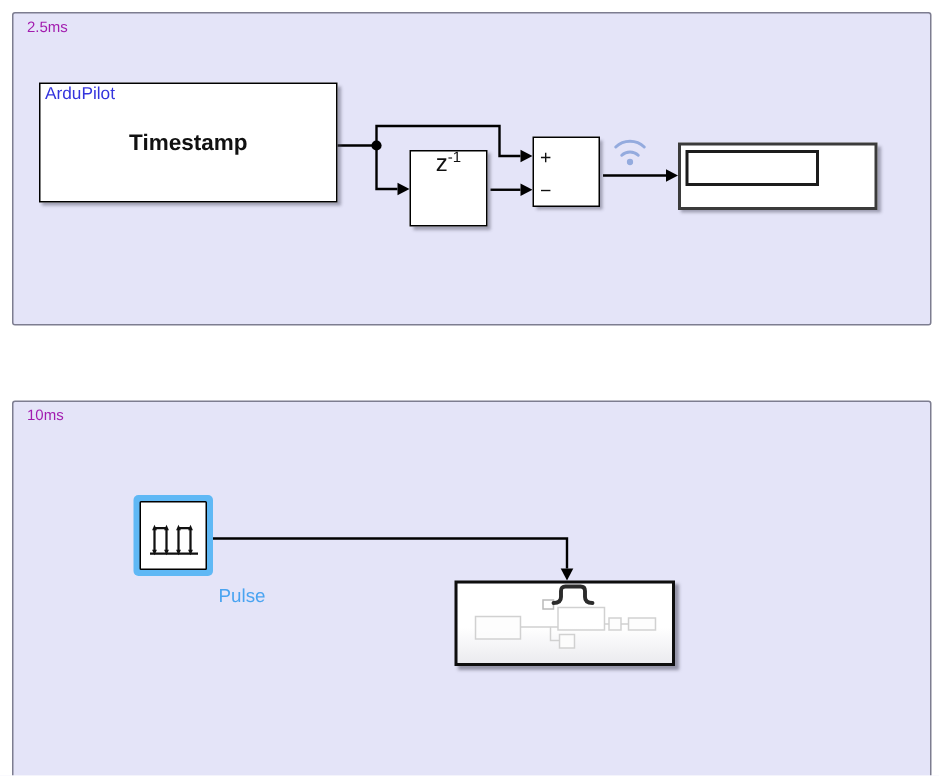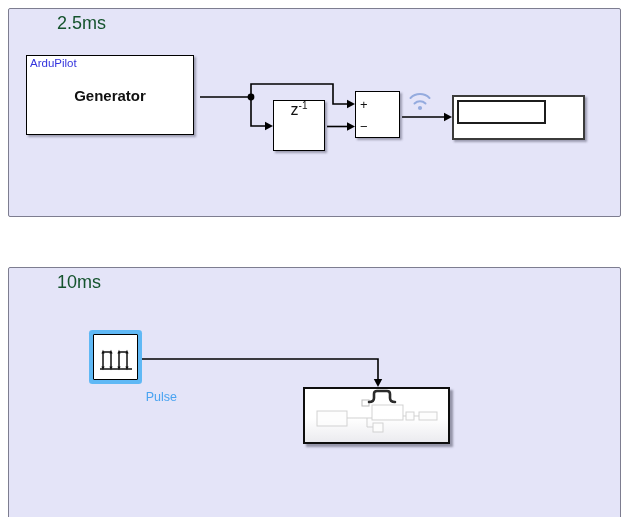--- a/index.html
+++ b/index.html
@@ -7,27 +7,27 @@
     --mask-text-blue:#3434DD; --selection-blue:#5FB8F5; --selected-label-blue:#49A3F1;
     --wireless-blue:#8CA5DC; --wire-black:#000000;
   }
   html,body{margin:0;padding:0;background:#fff;}
   .canvas{position:relative;width:626px;height:517px;background:#fff;
           font-family:"Liberation Sans",sans-serif;overflow:hidden;}
   .panel{position:absolute;box-sizing:border-box;background:var(--panel-fill,#E4E4F8);
          border:1.6px solid var(--panel-border,#7D7D90);border-radius:2px;}
   #panel-1{left:8px;top:8px;width:613px;height:209px;}
   #panel-2{left:8px;top:267px;width:613px;height:280px;}
-  .panel-label{position:absolute;left:9px;top:4px;font-size:18px;color:#14532d;margin-left:39px;}
+  .panel-label{position:absolute;left:9px;top:4px;font-size:10px;color:#a21caf;}
   .wires{position:absolute;left:0;top:0;width:626px;height:517px;z-index:2;}
   .wires *{vector-effect:non-scaling-stroke;}
   .block{position:absolute;box-sizing:border-box;background:#fff;
          border:1.6px solid var(--block-border,#000);z-index:3;
          box-shadow:2px 2px 2px rgba(70,70,90,.45);}
-  #timestamp{left:26px;top:55px;width:168px;height:80px;display:flex;align-items:center;justify-content:center;}
+  #timestamp{left:26px;top:55px;width:199px;height:80px;display:flex;align-items:center;justify-content:center;}
   .mask-label{position:absolute;top:1px;left:3px;font-size:11.5px;color:var(--mask-text-blue,#3434DD);}
   .block-title{font-size:15px;font-weight:bold;color:#111;}
   #unit-delay{left:273px;top:100px;width:52px;height:51px;display:flex;align-items:flex-start;justify-content:center;
               font-size:16px;color:#111;}
   #unit-delay sup{font-size:10px;line-height:0;}
   #sum{left:355px;top:91px;width:45px;height:47px;}
   .sum-sign{position:absolute;left:4px;font-size:13px;color:#111;line-height:13px;}
   #sum-plus{top:6px;} #sum-minus{top:28px;}
   #display{left:452px;top:95px;width:133px;height:45px;border:2px solid #3B3B3B;}
   #display-value{position:absolute;left:3px;top:3px;width:85px;height:20px;background:#fff;
@@ -72,21 +72,21 @@
 
     <g stroke="var(--wireless-blue,#8CA5DC)" fill="none" stroke-width="2" stroke-linecap="round" opacity="0.9">
       <path d="M414.5,103.5 A8,8 0 0 1 425.5,103.5"></path>
       <path d="M410.5,98 A13.5,13.5 0 0 1 429.5,98"></path>
       <circle cx="420" cy="108" r="2.1" fill="var(--wireless-blue,#8CA5DC)" stroke="none"></circle>
     </g>
   </svg>
 
   <div class="block" id="timestamp">
     <span class="mask-label">ArduPilot</span>
-    <span class="block-title">Generator</span>
+    <span class="block-title">Timestamp</span>
   </div>
 
   <div class="block" id="unit-delay">
     <span><span>z</span><sup>-1</sup></span>
   </div>
 
   <div class="block" id="sum">
     <span class="sum-sign" id="sum-plus">+</span>
     <span class="sum-sign" id="sum-minus">−</span>
   </div>

